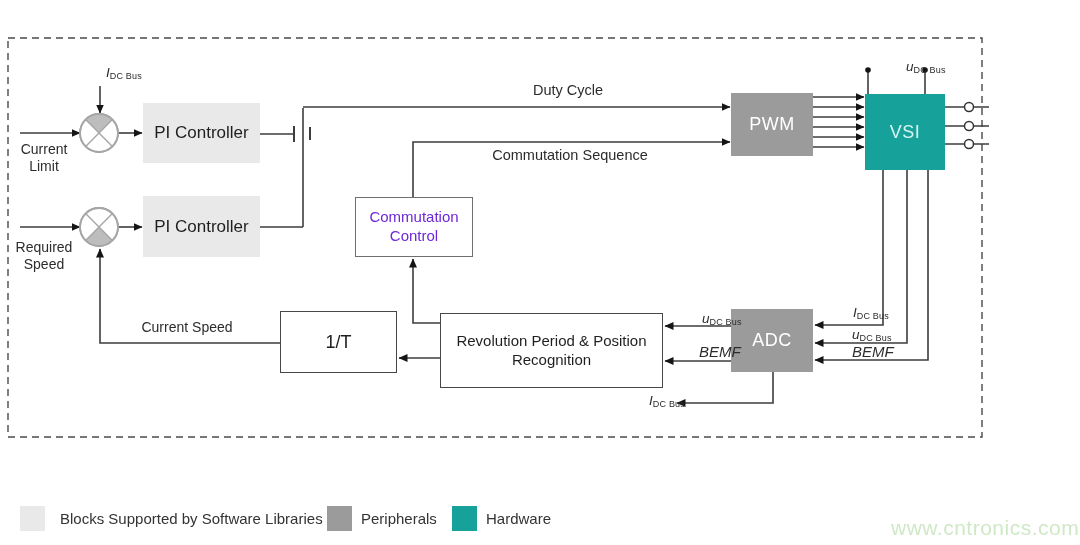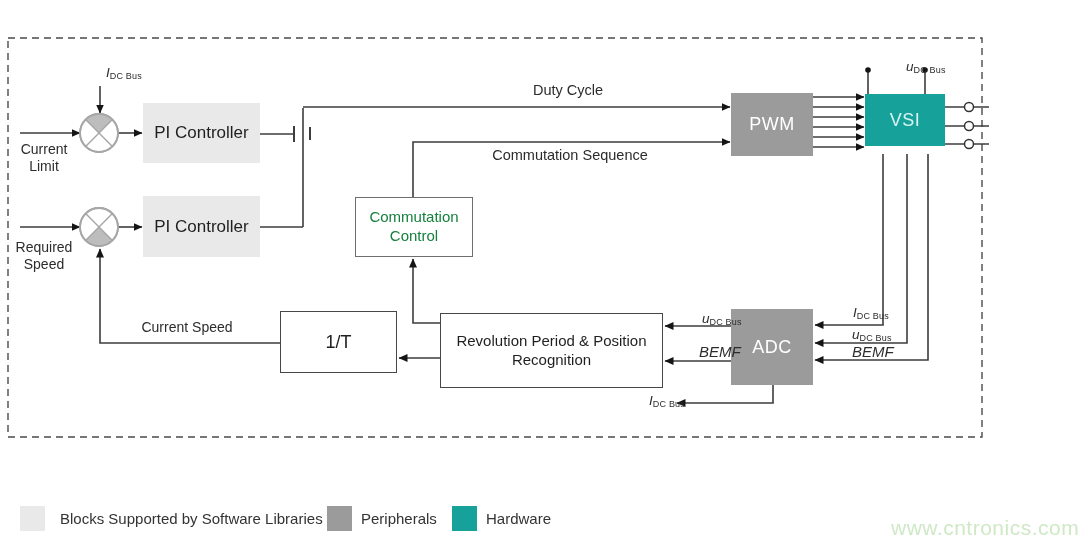--- a/index.html
+++ b/index.html
@@ -8,21 +8,21 @@
     font-family:"Liberation Sans", sans-serif;color:#222;
   }
   #wires{position:absolute;left:0;top:0;width:1080px;height:545px;}
   .block{
     position:absolute;display:flex;align-items:center;justify-content:center;
     text-align:center;box-sizing:border-box;line-height:1.25;
   }
   .soft{background:#e9e9e9;color:#1f1f1f;font-size:17px;}
   .periph{background:#9b9b9b;color:#ffffff;font-size:18px;letter-spacing:0.5px;}
   .hw{background:#16a19a;color:#d9f5f3;font-size:18px;letter-spacing:0.5px;}
-  .outline{background:#ffffff;border:1.6px solid #6f6f6f;color:#15803d;font-size:15px;}
+  .outline{background:#ffffff;border:1.6px solid #6f6f6f;color:#6d28d9;font-size:15px;}
   .outline-dark{background:#ffffff;border:1.6px solid #474747;color:#1f1f1f;}
   .lbl{position:absolute;font-size:14px;color:#2c2c2c;line-height:1.22;}
   .center{text-align:center;}
   .sig{position:absolute;font-size:13.5px;color:#2c2c2c;white-space:nowrap;margin-left:20px;}
   .sigbase{font-style:italic;}
   .sigsub{font-size:9px;vertical-align:-2px;letter-spacing:0.2px;}
   .bemf{font-style:italic;font-size:15px;}
   .legend-item{position:absolute;display:flex;align-items:center;height:26px;}
   .swatch{width:25px;height:25px;display:inline-block;flex:0 0 auto;}
   .legend-text{margin-left:9px;font-size:15px;color:#333;}
@@ -129,25 +129,25 @@
     </div>
 
   <div class="block outline-dark" style="left:440px;top:313px;width:223px;height:75px;font-size:15px;padding:0 14px;">
       <span>Revolution Period &amp; Position Recognition</span>
     </div>
 
   <div class="block periph" style="left:731px;top:93px;width:82px;height:63px;">
       <span>PWM</span>
     </div>
 
-  <div class="block periph" style="left:731px;top:309px;width:82px;height:76px;">
+  <div class="block periph" style="left:731px;top:309px;width:82px;height:63px;">
       <span>ADC</span>
     </div>
 
-  <div class="block hw" style="left:865px;top:94px;width:80px;height:52px;">
+  <div class="block hw" style="left:865px;top:94px;width:80px;height:76px;">
       <span>VSI</span>
     </div>
 
 
   <div class="lbl center" style="left:8px;top:141px;width:72px;">Current Limit</div>
 
   <div class="lbl center" style="left:8px;top:239px;width:72px;">Required Speed</div>
 
   <div class="lbl center" style="left:508px;top:82px;width:120px;font-size:14.5px;">Duty Cycle</div>
 

